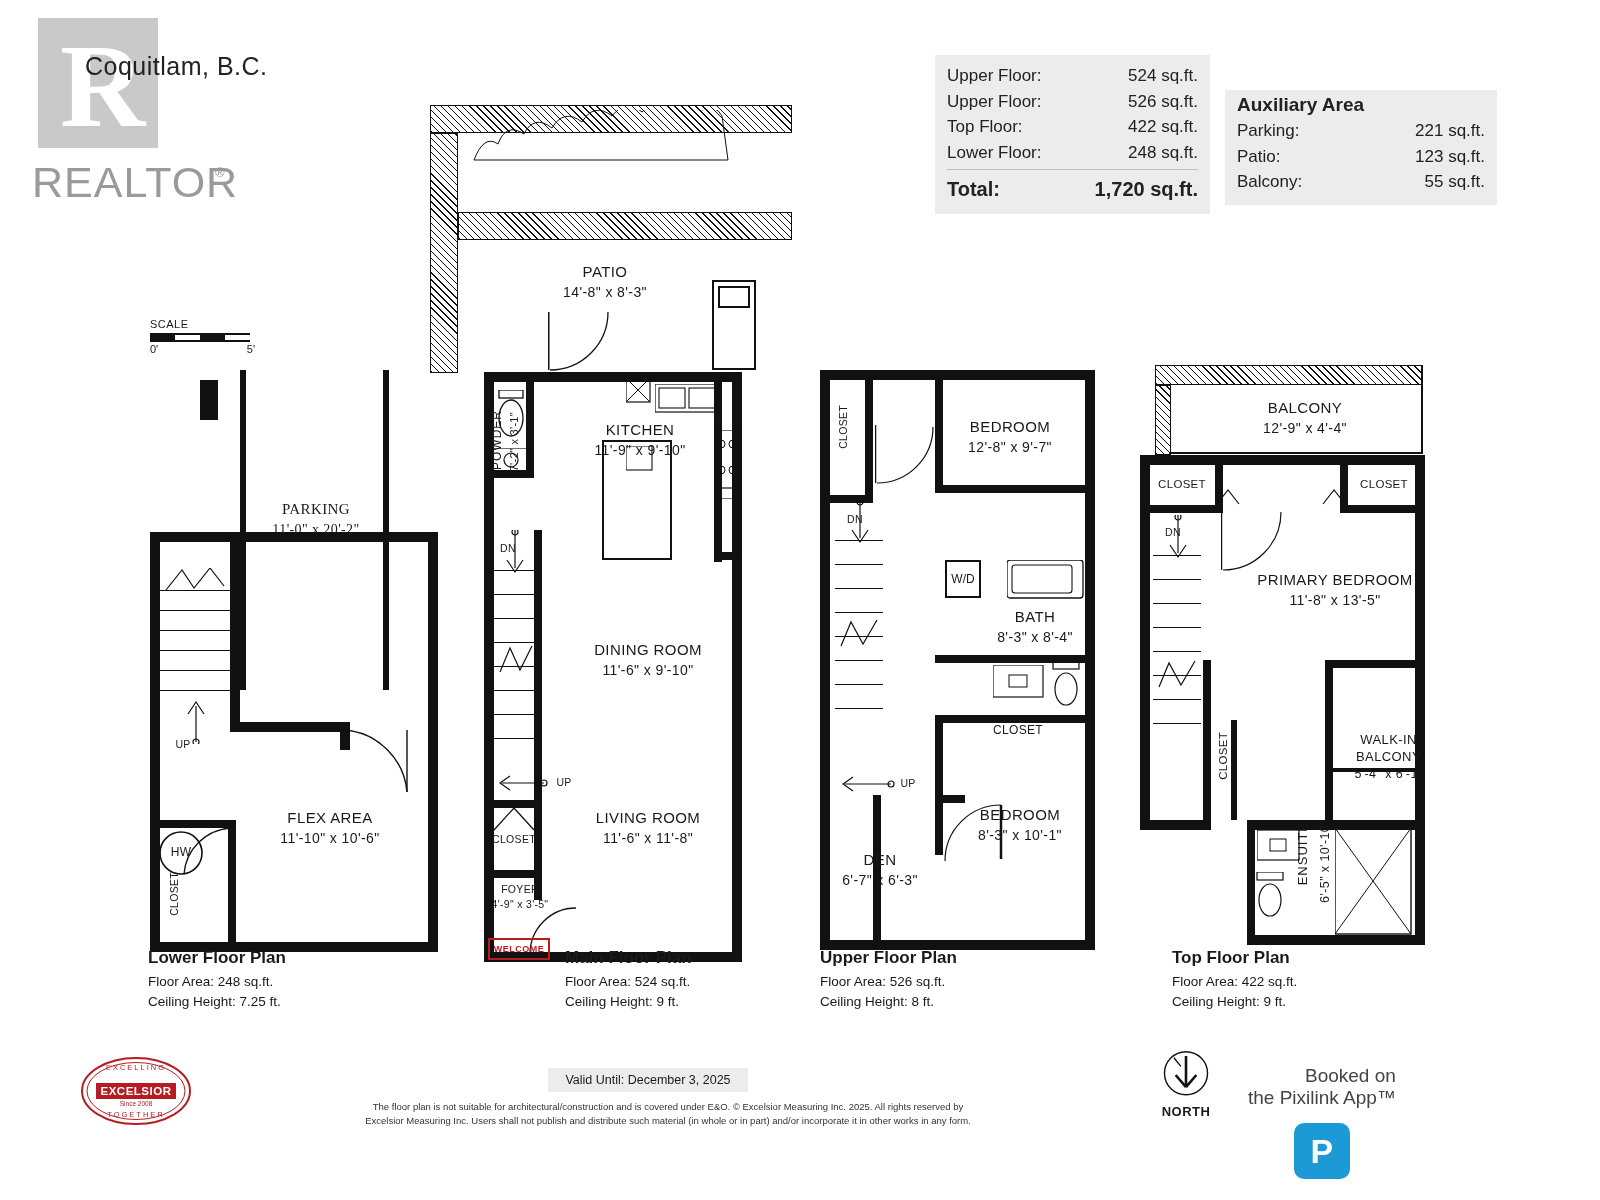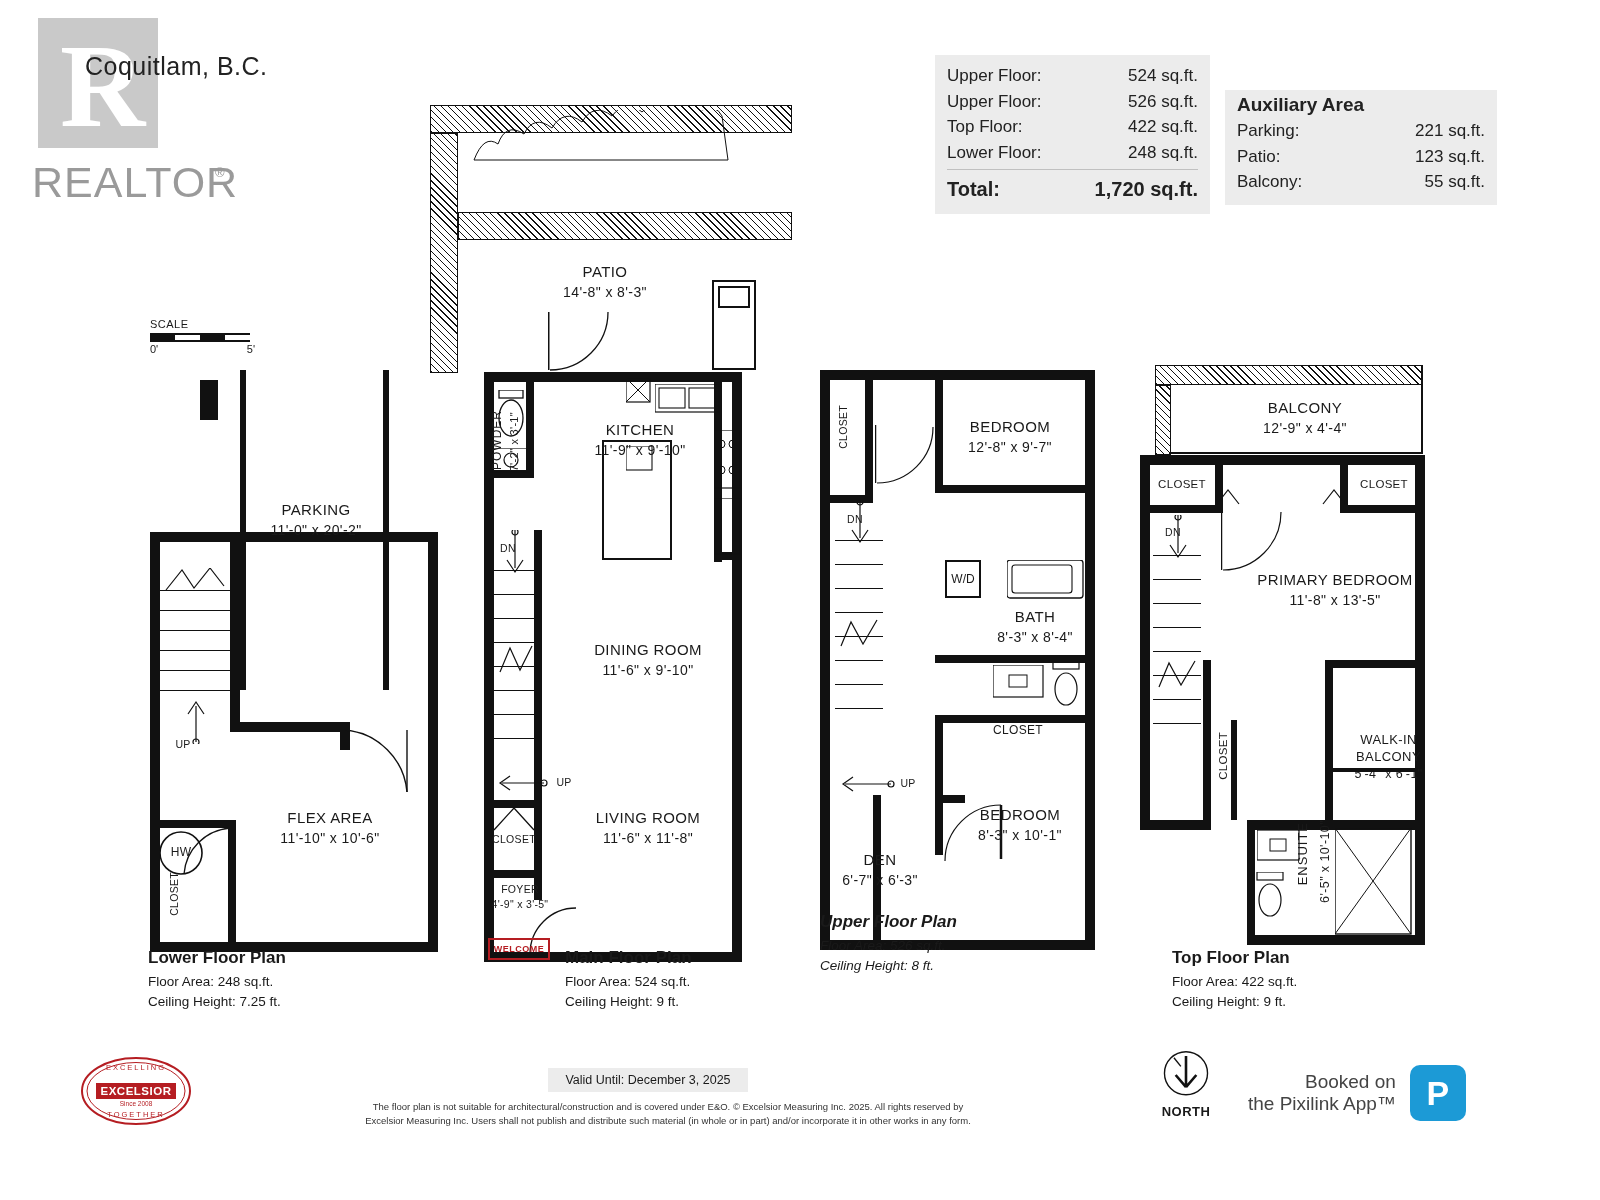--- a/index.html
+++ b/index.html
@@ -77,21 +77,21 @@
   
   #valid {
     left:548px; top:1068px; width:200px; text-align:center; font-size:12.5px;
     background:#ececec; padding:5px 6px;
   }
   #disclaimer {
     left:348px; top:1100px; width:640px; text-align:center; font-size:9.5px; line-height:1.45; color:#333;
   }
   #excelsior { left:78px; top:1055px; width:116px; height:72px; }
   #north { left:1150px; top:1048px; width:72px; }
-  #booked { left:1248px; top:1065px; }
+  #booked { left:1248px; top:1065px;flex-direction:column; }
 
   .stairline { position:absolute; background:#111; height:1px; }
 </style>
 </head>
 <body>
 
 <div class="abs" id="realtor-logo">
   <div class="rbox"></div>
   <div class="rletter">R</div>
   <div class="rtext">REALTOR</div>
@@ -197,21 +197,21 @@
   <svg class="abs" style="left:18px;top:470px;width:46px;height:46px;">
     <circle cx="23" cy="23" r="21" fill="none" stroke="#111" stroke-width="1.6"></circle>
   </svg>
   <div class="tiny" style="left:18px;top:485px;width:46px;font-size:12px;">HW</div>
 
   <svg class="abs" style="left:40px;top:468px;width:55px;height:60px;">
     <path d="M50,0 A50,50 0 0 0 4,46" fill="none" stroke="#111" stroke-width="1.3"></path>
   </svg>
   <div class="tiny vert" style="left:28px;top:512px;">CLOSET</div>
 
-  <div class="rm" style="left:106px;top:140px;width:140px;">
+  <div class="rm" style="left:106px;top:140px;width:140px;font-family:Liberation Serif, serif;">
     <span class="n">PARKING</span><br>
     <span class="d">11'-0" x 20'-2"</span>
   </div>
   <div class="rm" style="left:110px;top:448px;width:160px;">
     <span class="n">FLEX AREA</span><br>
     <span class="d">11'-10" x 10'-6"</span>
   </div>
 </div>
 
 <div class="cap abs" style="left:148px;top:948px;">
@@ -451,21 +451,21 @@
   <div class="rm" style="left:130px;top:440px;width:150px;">
     <span class="n">BEDROOM</span><br>
     <span class="d">8'-3" x  10'-1"</span>
   </div>
   <div class="rm" style="left:10px;top:485px;width:110px;">
     <span class="n">DEN</span><br>
     <span class="d">6'-7" x  6'-3"</span>
   </div>
 </div>
 
-<div class="cap abs" style="left:820px;top:912px;font-style:italic;">
+<div class="cap abs" style="left:820px;top:948px;">
   <span>Upper Floor Plan</span>
   <span class="sub">Floor Area: 526 sq.ft.</span>
   <span class="sub" style="margin-top:0;">Ceiling Height: 8 ft.</span>
 </div>
 
 <div class="abs" style="left:1135px;top:360px;width:300px;height:600px;">
 
   <div class="hatch" style="left:20px;top:5px;width:268px;height:20px;"></div>
   <div class="hatch" style="left:20px;top:25px;width:16px;height:70px;"></div>
   <div class="thinline" style="left:34px;top:92px;width:254px;height:2px;"></div>

